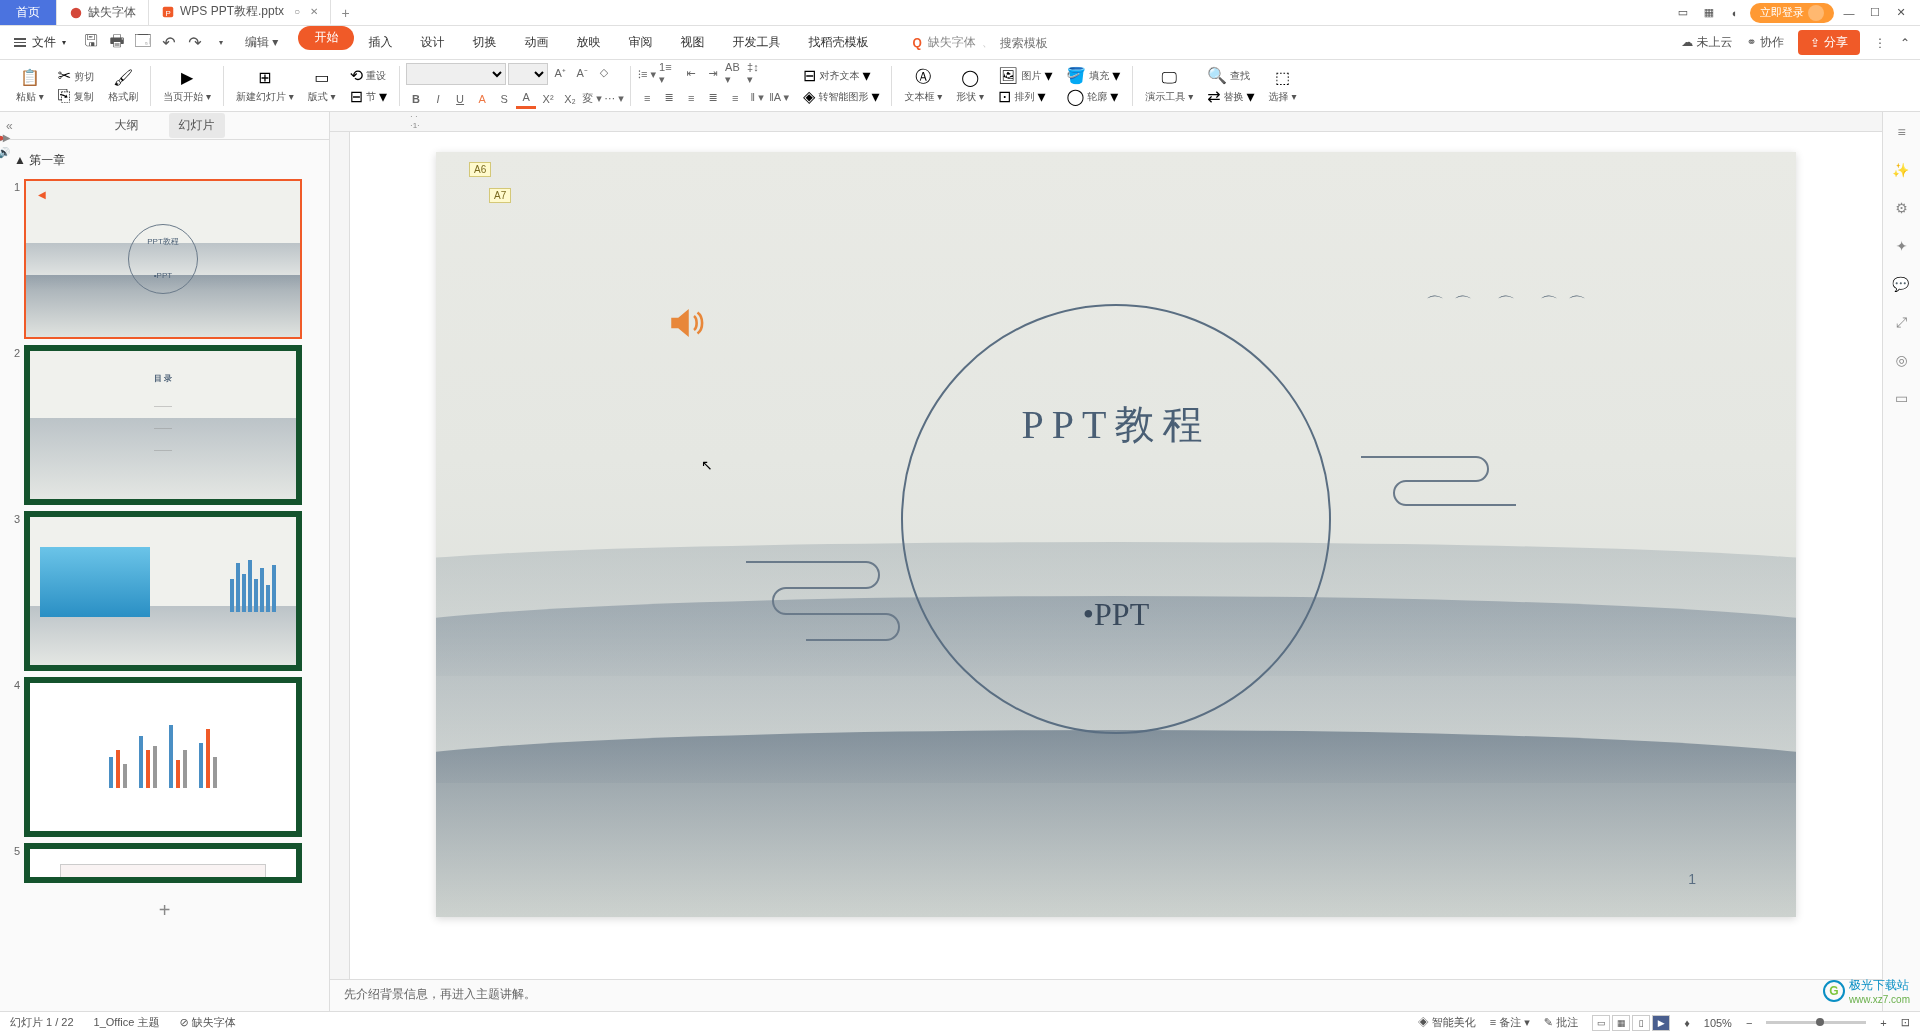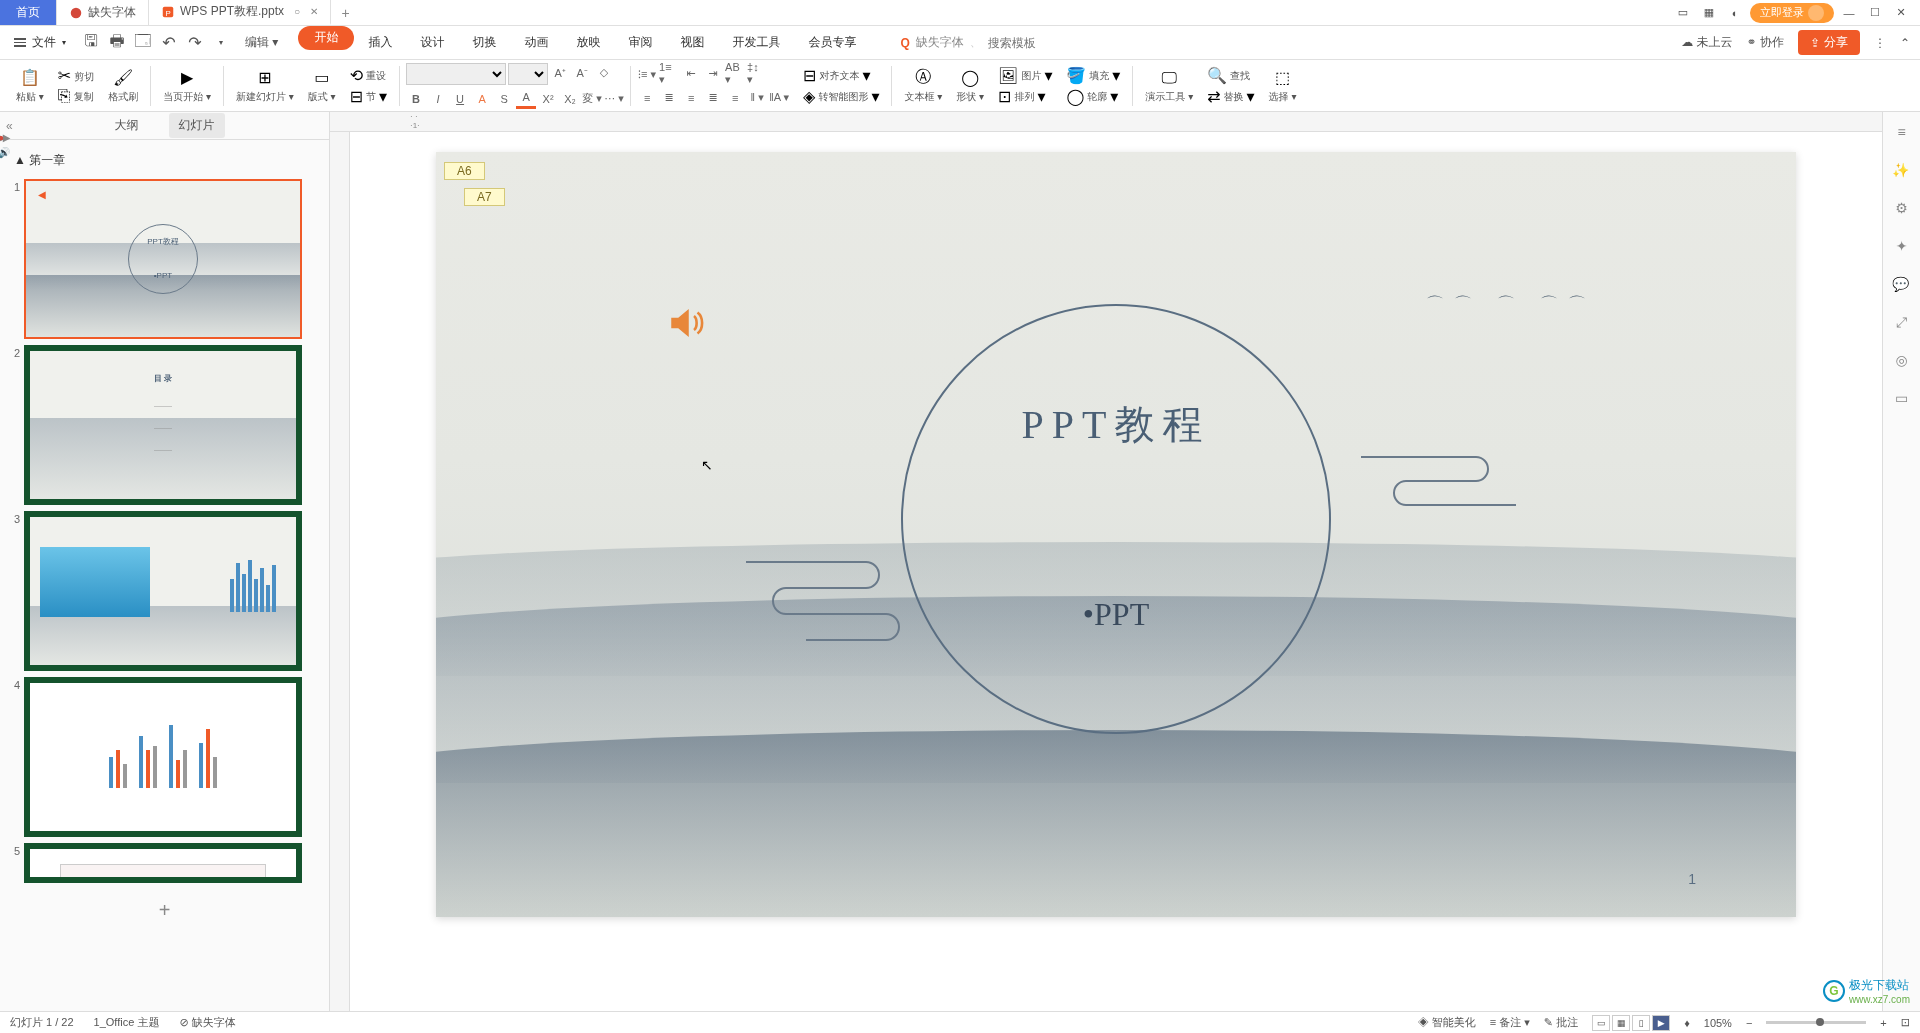--- a/index.html
+++ b/index.html
@@ -68,21 +68,21 @@
 .mtn1{bottom:45%;height:25%;background:linear-gradient(180deg,rgba(100,120,135,0.25),rgba(100,120,135,0.05));}
 .mtn2{bottom:25%;height:35%;background:linear-gradient(180deg,rgba(90,110,130,0.4),rgba(90,110,130,0.08));}
 .mtn3{bottom:0;height:35%;background:linear-gradient(180deg,rgba(75,95,115,0.55),rgba(160,170,170,0.2));}
 .circle-deco{position:absolute;left:50%;top:48%;transform:translate(-50%,-50%);width:430px;height:430px;border:2px solid #5a6e82;border-radius:50%;}
 .slide-title{position:absolute;left:50%;top:32%;transform:translateX(-50%);font-size:40px;color:#4a5f75;letter-spacing:8px;font-family:serif;}
 .slide-sub{position:absolute;left:50%;top:58%;transform:translateX(-50%);font-size:32px;color:#3a4a5c;font-family:serif;}
 .speaker-icon{position:absolute;left:230px;top:150px;width:42px;height:42px;}
 .speaker-icon svg{width:100%;height:100%;}
 .cloud-deco{position:absolute;stroke:#6a7a8a;stroke-width:2;fill:none;}
 .birds{position:absolute;right:200px;top:140px;font-size:18px;color:#5a6a7a;letter-spacing:10px;}
-.comment-tag{position:absolute;background:#fffacd;border:1px solid #d4c878;font-size:12px;padding:1px 12px;color:#7a6a20;}
+.comment-tag{position:absolute;background:#fffacd;border:1px solid #d4c878;font-size:10px;padding:1px 4px;color:#7a6a20;margin-left:25px;}
 .page-num{position:absolute;right:100px;bottom:30px;font-size:14px;color:#5a6e82;}
 .cursor{position:absolute;left:265px;top:305px;font-size:14px;}
 
 .notes-area{height:32px;border-top:1px solid #ddd;padding:6px 14px;font-size:12px;color:#666;background:#fafafa;}
 
 .right-sidebar{width:38px;border-left:1px solid #ddd;background:#fafafa;display:flex;flex-direction:column;align-items:center;padding-top:10px;gap:18px;}
 .rsb-icon{width:20px;height:20px;color:#888;cursor:pointer;font-size:14px;display:flex;align-items:center;justify-content:center;}
 
 .statusbar{position:absolute;left:0;right:0;bottom:0;height:22px;background:#fff;border-top:1px solid #ddd;display:flex;align-items:center;padding:0 10px;font-size:11px;color:#555;}
 .sb-left{display:flex;gap:20px;}
@@ -161,21 +161,21 @@
   <div class="menu-tabs">
     <div class="menu-tab active">开始</div>
     <div class="menu-tab">插入</div>
     <div class="menu-tab">设计</div>
     <div class="menu-tab">切换</div>
     <div class="menu-tab">动画</div>
     <div class="menu-tab">放映</div>
     <div class="menu-tab">审阅</div>
     <div class="menu-tab">视图</div>
     <div class="menu-tab">开发工具</div>
-    <div class="menu-tab">会员专享</div>
+    <div class="menu-tab">找稻壳模板</div>
   </div>
   <div class="search-box">
     <span style="color:#f05a28;font-weight:bold;">Q</span>
     <span>缺失字体</span>
     <span style="color:#ccc;">、</span>
     <input placeholder="搜索模板" style="">
   </div>
   <div class="right-actions">
     <span>☁ <span>未上云</span></span>
     <span>⚭ <span>协作</span></span>
@@ -437,20 +437,21 @@
               </svg>
           </div>
           <div class="comment-tag" style="left:8px;top:10px;">A6</div>
           <div class="comment-tag" style="left:28px;top:36px;">A7</div>
           <div class="page-num">1</div>
           <div class="cursor">↖</div>
         </div>
 
       </div>
     </div>
+    <div class="notes-area">先介绍背景信息，再进入主题讲解。</div>
   </div>
 
   <div class="right-sidebar">
     <div class="rsb-icon">≡</div>
     <div class="rsb-icon">✨</div>
     <div class="rsb-icon">⚙</div>
     <div class="rsb-icon">✦</div>
     <div class="rsb-icon">💬</div>
     <div class="rsb-icon">⤢</div>
     <div class="rsb-icon">◎</div>

